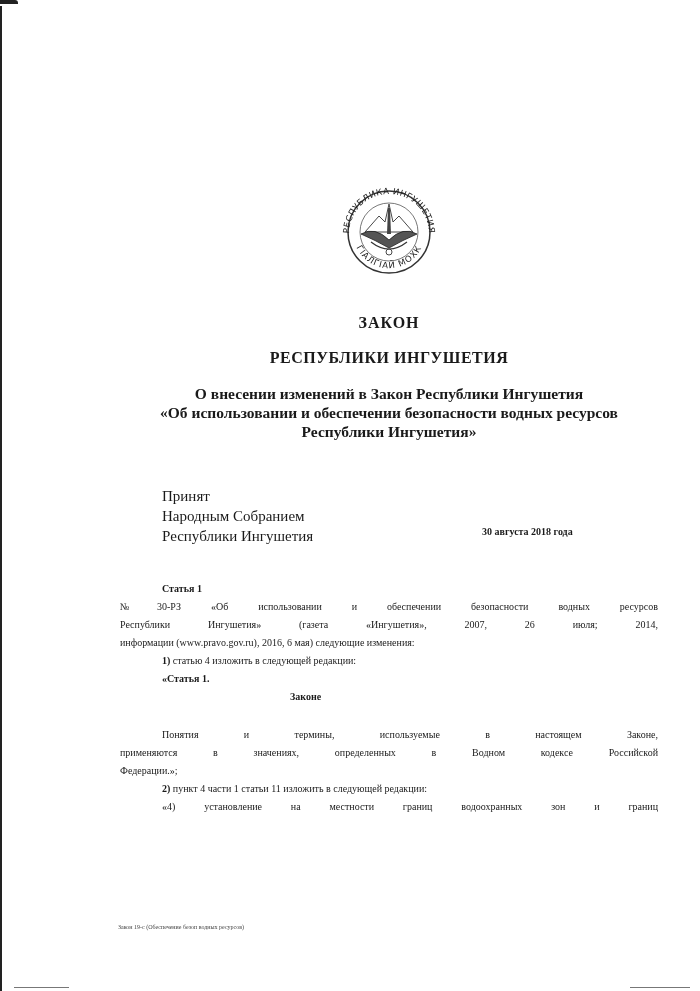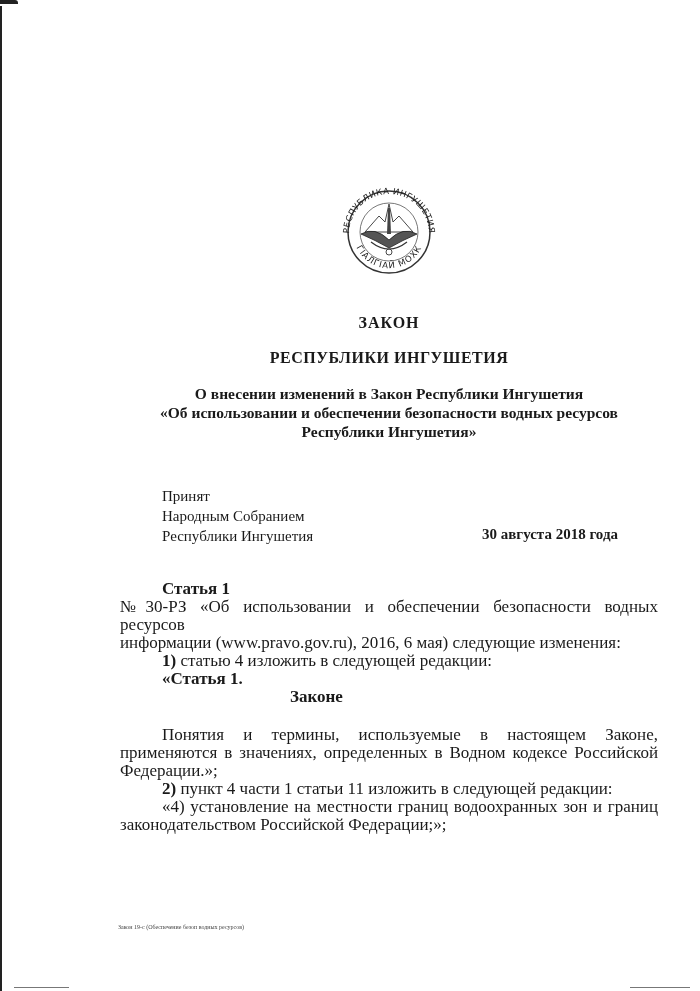--- a/index.html
+++ b/index.html
@@ -14,23 +14,23 @@
     .scan-bottom-r { position: absolute; left: 630px; top: 987px; width: 60px; height: 1px; background: #777; }
 
     .emblem { position: absolute; left: 331px; top: 182px; width: 116px; height: 92px; }
 
     .center { position: absolute; left: 0; width: 780px; text-align: center; font-weight: bold; }
     .t-zakon { top: 314px; font-size: 16px; letter-spacing: 1px; left: -1px; }
     .t-rep { top: 349px; font-size: 16px; letter-spacing: 0.5px; left: -1px; }
     .t-sub { top: 384px; font-size: 15.5px; line-height: 19px; left: -1px; }
 
     .adopt { position: absolute; left: 162px; top: 486px; font-size: 15px; font-weight: normal; line-height: 20px; }
-    .adopt-date { position: absolute; left: 482px; top: 526px; font-size: 15px; font-weight: bold; }
+    .adopt-date { position: absolute; left: 482px; top: 526px; font-size: 10px; font-weight: bold; }
 
-    .body { position: absolute; left: 162px; top: 580px; width: 496px; font-size: 17px; line-height: 18px; }
+    .body { position: absolute; left: 162px; top: 580px; width: 496px; font-size: 10px; line-height: 18px; }
     .body p { margin: 0; text-align: justify; text-align-last: left; }
     .art-head { font-weight: bold; }
     .fullwidth { margin-left: -42px !important; width: 538px; }
     .line-just { text-align: justify; text-align-last: justify !important; }
     .quote-head { font-weight: bold; display: flex; }
     .quote-head .qh-text { flex: 1; text-align: justify; text-align-last: justify; }
     .quote-cont { font-weight: bold; padding-left: 128px; }
     .gap { height: 20px; }
     b.num { font-weight: bold; }
 
@@ -77,28 +77,28 @@
 <div class="adopt">
   <div>Принят</div>
   <div>Народным Собранием</div>
   <div>Республики Ингушетия</div>
 </div>
 <div class="adopt-date">30 августа 2018  года</div>
 
 <div class="body">
   <p class="art-head">Статья 1</p>
   <p class="fullwidth line-just">№30-РЗ «Об использовании и обеспечении безопасности водных ресурсов</p>
+  <p class="fullwidth line-just">Республики Ингушетия» (газета «Ингушетия», 2007, 26 июля; 2014,</p>
   <p class="fullwidth">информации (www.pravo.gov.ru), 2016, 6 мая) следующие изменения:</p>
   <p><b class="num">1)</b><span> статью 4 изложить в следующей редакции:</span></p>
   <div class="quote-head">
     <span style="margin-right:14px;">«Статья 1.</span>
   </div>
   <p class="quote-cont">Законе</p>
   <div class="gap"></div>
   <p class="line-just">Понятия и термины, используемые в настоящем Законе,</p>
   <p class="fullwidth line-just">применяются в значениях, определенных в Водном кодексе  Российской</p>
   <p class="fullwidth">Федерации.»;</p>
   <p><b class="num">2)</b><span> пункт 4 части 1 статьи 11 изложить в следующей редакции:</span></p>
   <p class="line-just">«4) установление на местности границ водоохранных зон и границ</p>
-  <p class="fullwidth">законодательством Российской Федерации;»;</p>
 </div>
 
 <div class="footer-note">Закон 19-с (Обеспечение  безоп  водных ресурсов)</div>
 
 </body></html>

